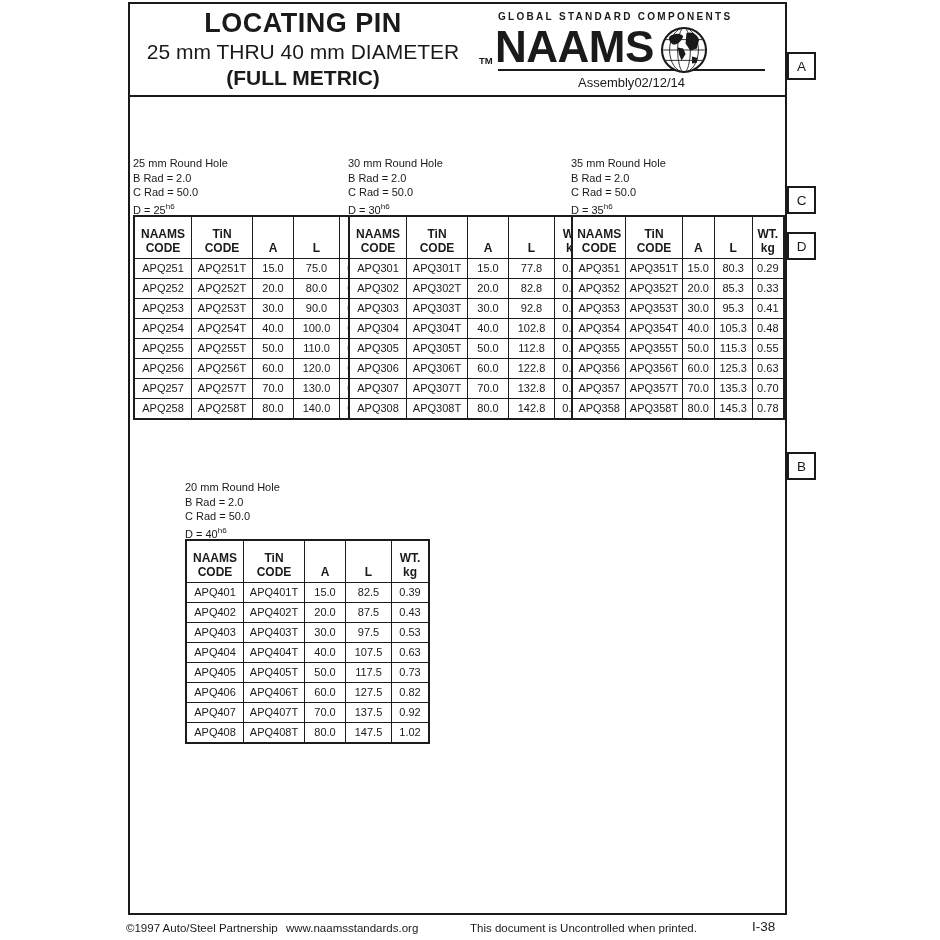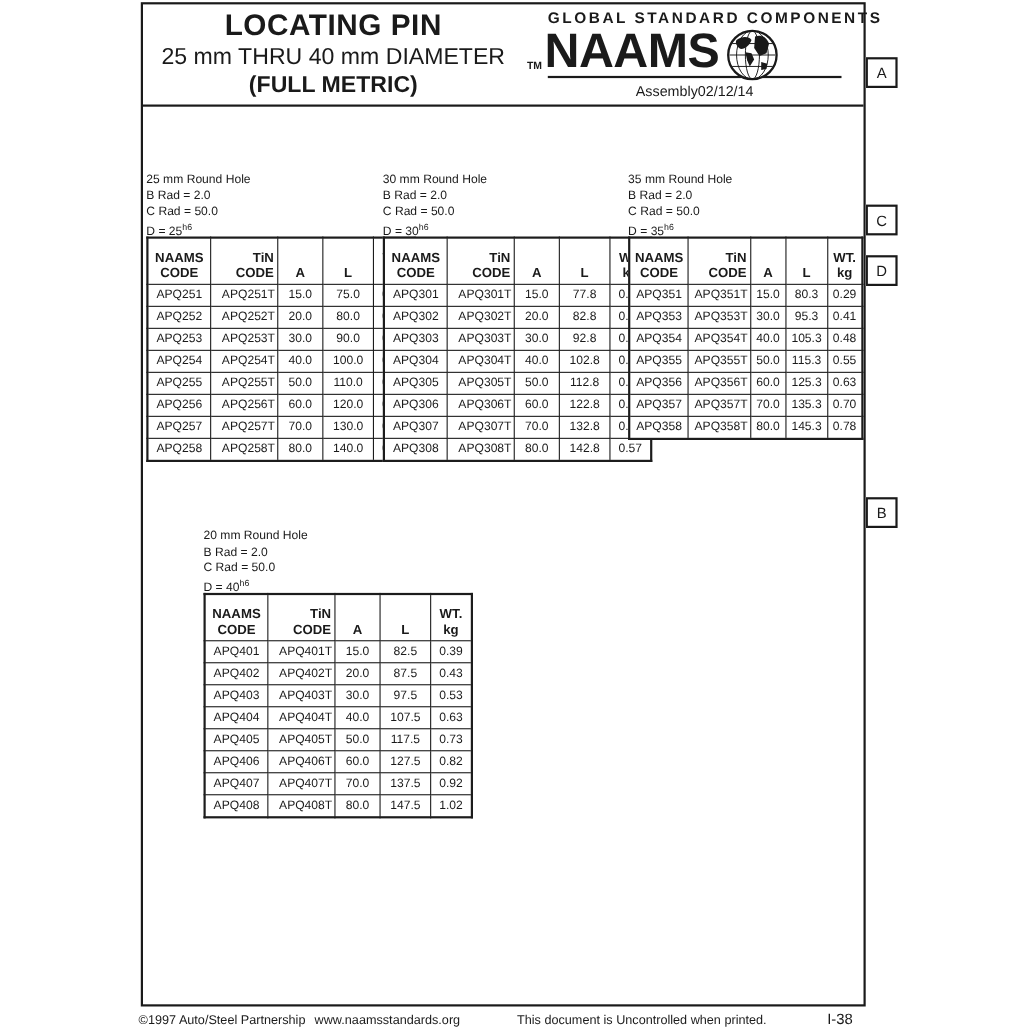--- a/index.html
+++ b/index.html
@@ -10,21 +10,21 @@
   .frame{position:absolute;left:128px;top:2px;width:655px;height:909px;border:2px solid #1a1a1a;background:#fff;}
 
   
   .header{position:relative;height:91px;border-bottom:2px solid #1a1a1a;}
   .title-block{position:absolute;left:2px;top:4px;width:342px;text-align:center;}
   .title-l1{font-size:27px;font-weight:bold;letter-spacing:0.5px;line-height:31px;}
   .title-l2{font-size:21px;font-weight:normal;line-height:26px;}
   .title-l3{font-size:21px;font-weight:bold;line-height:25px;}
   .tm{position:absolute;left:349px;top:51px;font-size:9.5px;font-weight:bold;}
   .brand{position:absolute;left:358px;top:5px;width:287px;}
-  .tagline{font-size:14px;font-weight:bold;letter-spacing:2.3px;line-height:15px;padding-left:10px;white-space:nowrap;}
+  .tagline{font-size:10px;font-weight:bold;letter-spacing:2.3px;line-height:15px;padding-left:10px;white-space:nowrap;}
   .logo-row{display:flex;align-items:center;height:45px;padding-left:7px;}
   .naams{font-size:44px;font-weight:bold;letter-spacing:-0.5px;line-height:44px;}
   .globe{width:48px;height:48px;margin-left:6px;margin-bottom:-6px;}
   .rule{height:0;border-top:2.5px solid #1a1a1a;margin-left:10px;width:267px;}
   .meta{display:flex;justify-content:center;width:263px;margin-left:12px;padding-top:4px;font-size:13px;}
 
   
   .marker{position:absolute;left:787px;width:25px;height:24px;border:2px solid #1a1a1a;background:#fff;
           display:flex;align-items:center;justify-content:center;font-size:13.5px;}
   .marker-a{top:52px;} .marker-c{top:186px;} .marker-d{top:232px;} .marker-b{top:452px;}
@@ -33,21 +33,21 @@
   .section{position:absolute;}
   .s1{left:3px;top:152px;} .s2{left:218px;top:152px;} .s3{left:441px;top:152px;} .s4{left:55px;top:476px;}
   .spec{height:59px;font-size:11px;line-height:14.6px;}
   .spec sup{font-size:8px;}
 
   table.parts{border-collapse:collapse;border:2px solid #1c1c1c;background:#fff;}
   .parts th,.parts td{border:1px solid #1c1c1c;text-align:center;}
   .parts th{font-size:12px;font-weight:bold;height:36px;vertical-align:bottom;padding:2px 3px 3px 3px;line-height:14px;}
   .parts td{font-size:11px;height:17px;line-height:17px;padding:1px 2px;font-weight:normal;}
   .parts th:nth-child(1),.parts td:nth-child(1){width:50px;}
-  .parts th:nth-child(2),.parts td:nth-child(2){width:54px;text-align:right;}
+  .parts th:nth-child(2),.parts td:nth-child(2){width:54px;}
   .parts th:nth-child(3),.parts td:nth-child(3){width:34px;}
   .parts th:nth-child(4),.parts td:nth-child(4){width:39px;}
   .parts th:nth-child(5),.parts td:nth-child(5){width:30px;}
   .th-line{display:block;}
 
   
   .foot{position:absolute;font-size:11.5px;top:922px;white-space:nowrap;}
   .foot-copy{left:126px;} .foot-web{left:286px;} .foot-notice{left:470px;}
   .foot-page{left:752px;top:919px;font-size:13.5px;}
 </style>
@@ -305,20 +305,27 @@
           </thead>
           <tbody>
             <tr>
               <td>APQ351</td>
               <td>APQ351T</td>
               <td>15.0</td>
               <td>80.3</td>
               <td>0.29</td>
             </tr>
             <tr>
+              <td>APQ352</td>
+              <td>APQ352T</td>
+              <td>20.0</td>
+              <td>85.3</td>
+              <td>0.33</td>
+            </tr>
+            <tr>
               <td>APQ353</td>
               <td>APQ353T</td>
               <td>30.0</td>
               <td>95.3</td>
               <td>0.41</td>
             </tr>
             <tr>
               <td>APQ354</td>
               <td>APQ354T</td>
               <td>40.0</td>

